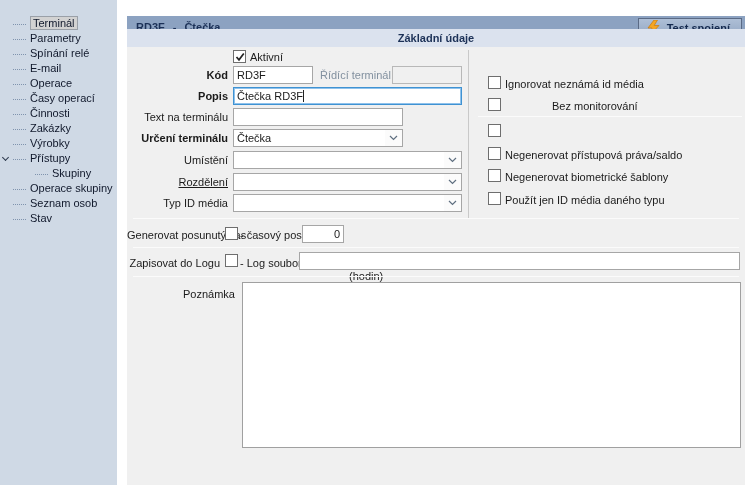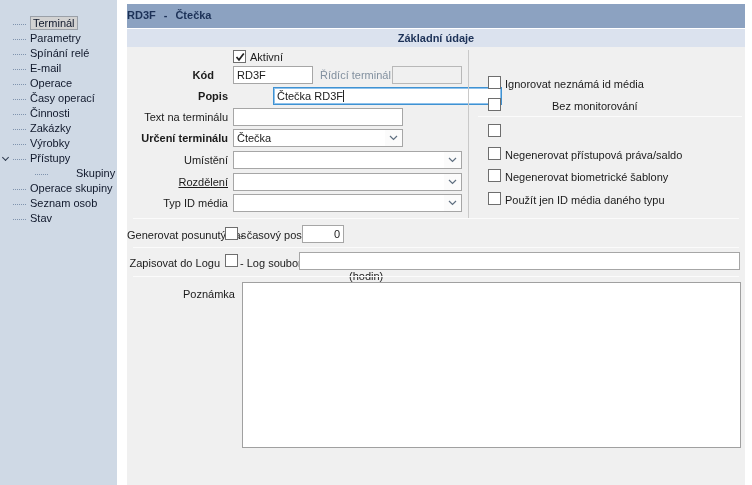--- a/index.html
+++ b/index.html
@@ -10,36 +10,36 @@
     width:752px; height:485px; overflow:hidden;
   }
 
   
   .sidebar {
     position:absolute; left:0; top:0; width:117px; height:485px;
     background:#cfd9e5; padding-top:16px;
   }
   .tree-item { position:relative; height:15px; line-height:15px; padding-left:30px; white-space:nowrap; cursor:default; }
   .tree-item .dash { position:absolute; left:13px; top:8px; width:13px; border-top:1px dotted #7f93ad; }
-  .tree-item.child { padding-left:76px; }
+  .tree-item.child { padding-left:52px; }
   .tree-item.child .dash { left:35px; }
   .tree-item .lbl { color:#10182b; }
   .tree-item .lbl.selected { background:#d2d2d2; border:1px solid #9aa0a8; padding:0 2px; }
   .expander {
     position:absolute; left:3px; top:4px; width:5px; height:5px;
     border-right:1.4px solid #2e3a4e; border-bottom:1.4px solid #2e3a4e;
     transform:rotate(45deg);
   }
 
   
   .panel { position:absolute; left:127px; top:0; width:618px; height:485px; background:#ffffff; }
   .titlebar {
-    position:absolute; left:0; top:4px; width:618px; height:24px;
+    position:absolute; left:0; top:16px; width:618px; height:24px;
     background:#8ca2c1; color:#1c3157; font-weight:bold;
-    line-height:22px; 
+    line-height:22px; padding-left:9px;
   }
   .titlebar .sep { margin:0 8px; font-weight:bold; }
   .btn-test {
     position:absolute; right:3px; top:2px; height:19px;
     background:linear-gradient(#aebfd6,#93a7c4);
     border:1px solid #5a6a85; color:#14294e; font-weight:bold; font-size:11px;
     display:flex; align-items:center; gap:7px; padding:0 11px 0 8px; cursor:pointer;
   }
   .section-bar {
     position:absolute; left:0; top:29px; width:618px; height:18px;
@@ -108,42 +108,48 @@
   <div class="tree-item child"><span class="dash"></span><span class="lbl">Skupiny</span></div>
   <div class="tree-item"><span class="dash"></span><span class="lbl">Operace skupiny</span></div>
   <div class="tree-item"><span class="dash"></span><span class="lbl">Seznam osob</span></div>
   <div class="tree-item"><span class="dash"></span><span class="lbl">Stav</span></div>
 </div>
 
 <div class="panel">
 
   <div class="titlebar">
     <span>RD3F</span><span class="sep">-</span><span>Čtečka</span>
+    <button class="btn-test">
+      <svg width="13" height="15" viewBox="0 0 13 15">
+        <polygon points="7,0 1,8 5,8 3,15 12,5.5 7.2,5.5 10.5,0" fill="#f5a623" stroke="#c97f16" stroke-width="0.8"></polygon>
+      </svg>
+      <span>Test spojení</span>
+    </button>
   </div>
 
   <div class="section-bar">
     <span>Základní údaje</span>
   </div>
 
   <div class="form-bg"></div>
 
   <span class="chk" style="left:106px; top:50px;">
     <svg width="10" height="10" viewBox="0 0 10 10">
         <polyline points="1.5,5 4,7.8 8.8,1.5" fill="none" stroke="#222" stroke-width="1.7"></polyline>
       </svg>
   </span>
   <span class="chklabel" style="left:123px; top:51px;">Aktivní</span>
 
-  <span class="flabel b" style="left:0; top:69px; width:87px;">Kód</span>
+  <span class="flabel b" style="left:0; top:69px; width:101px;">Kód</span>
   <input class="tin" style="left: 106px; top: 66px; width: 80px;" value="RD3F">
   <span class="flabel dim" style="left:193px; top:69px;">Řídící terminál</span>
   <input class="tin disabled" style="left: 265px; top: 66px; width: 70px;" value="">
 
   <span class="flabel b" style="left:0; top:90px; width:101px;">Popis</span>
-  <div class="tin focus" style="left:106px; top:87px; width:229px; line-height:16px;margin-left:40px;"><span>Čtečka RD3F</span><span class="caret"></span></div>
+  <div class="tin focus" style="left:106px; top:87px; width:229px; line-height:16px;"><span>Čtečka RD3F</span><span class="caret"></span></div>
 
   <span class="flabel" style="left:0; top:111px; width:101px;">Text na terminálu</span>
   <input class="tin" style="left: 106px; top: 108px; width: 170px;" value="">
 
   <span class="flabel b" style="left:0; top:132px; width:101px;">Určení terminálu</span>
   <div class="combo" style="left:106px; top:129px; width:170px;">
     <span class="val">Čtečka</span>
     <span class="cbtn">
         <svg width="9" height="6" viewBox="0 0 9 6">
           <polyline points="1,1 4.5,4.5 8,1" fill="none" stroke="#5f6f80" stroke-width="1.2"></polyline>

